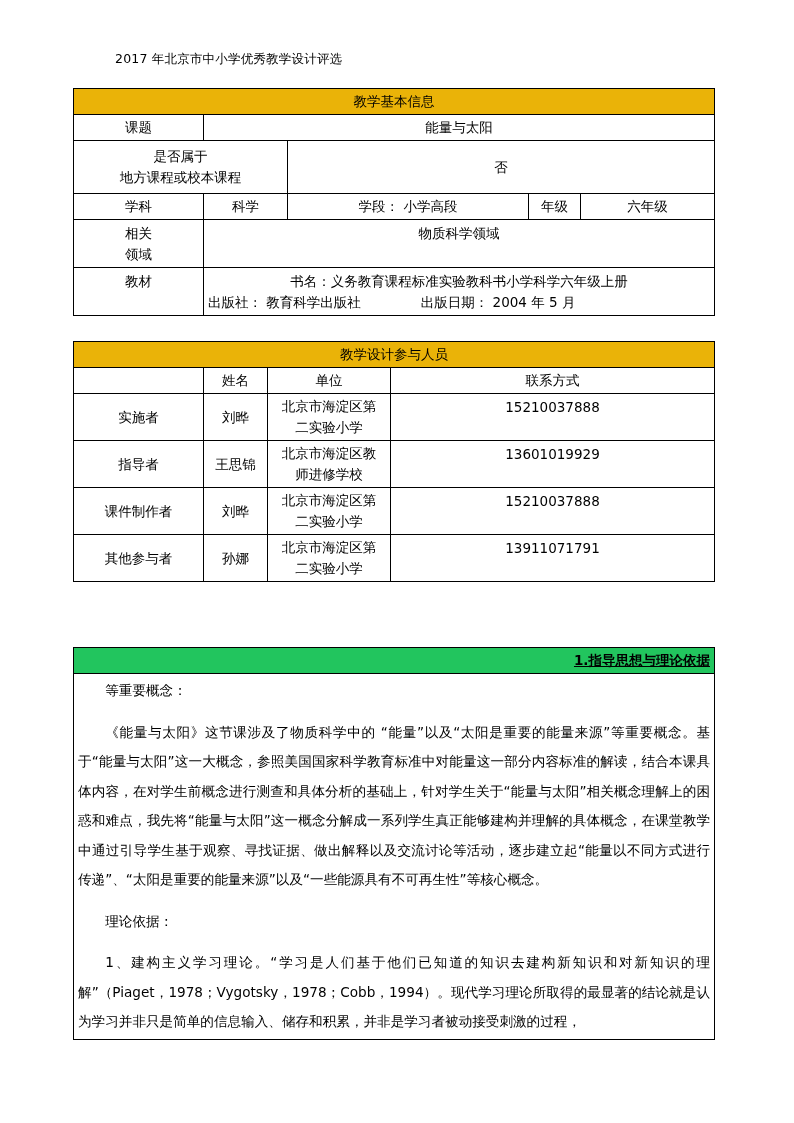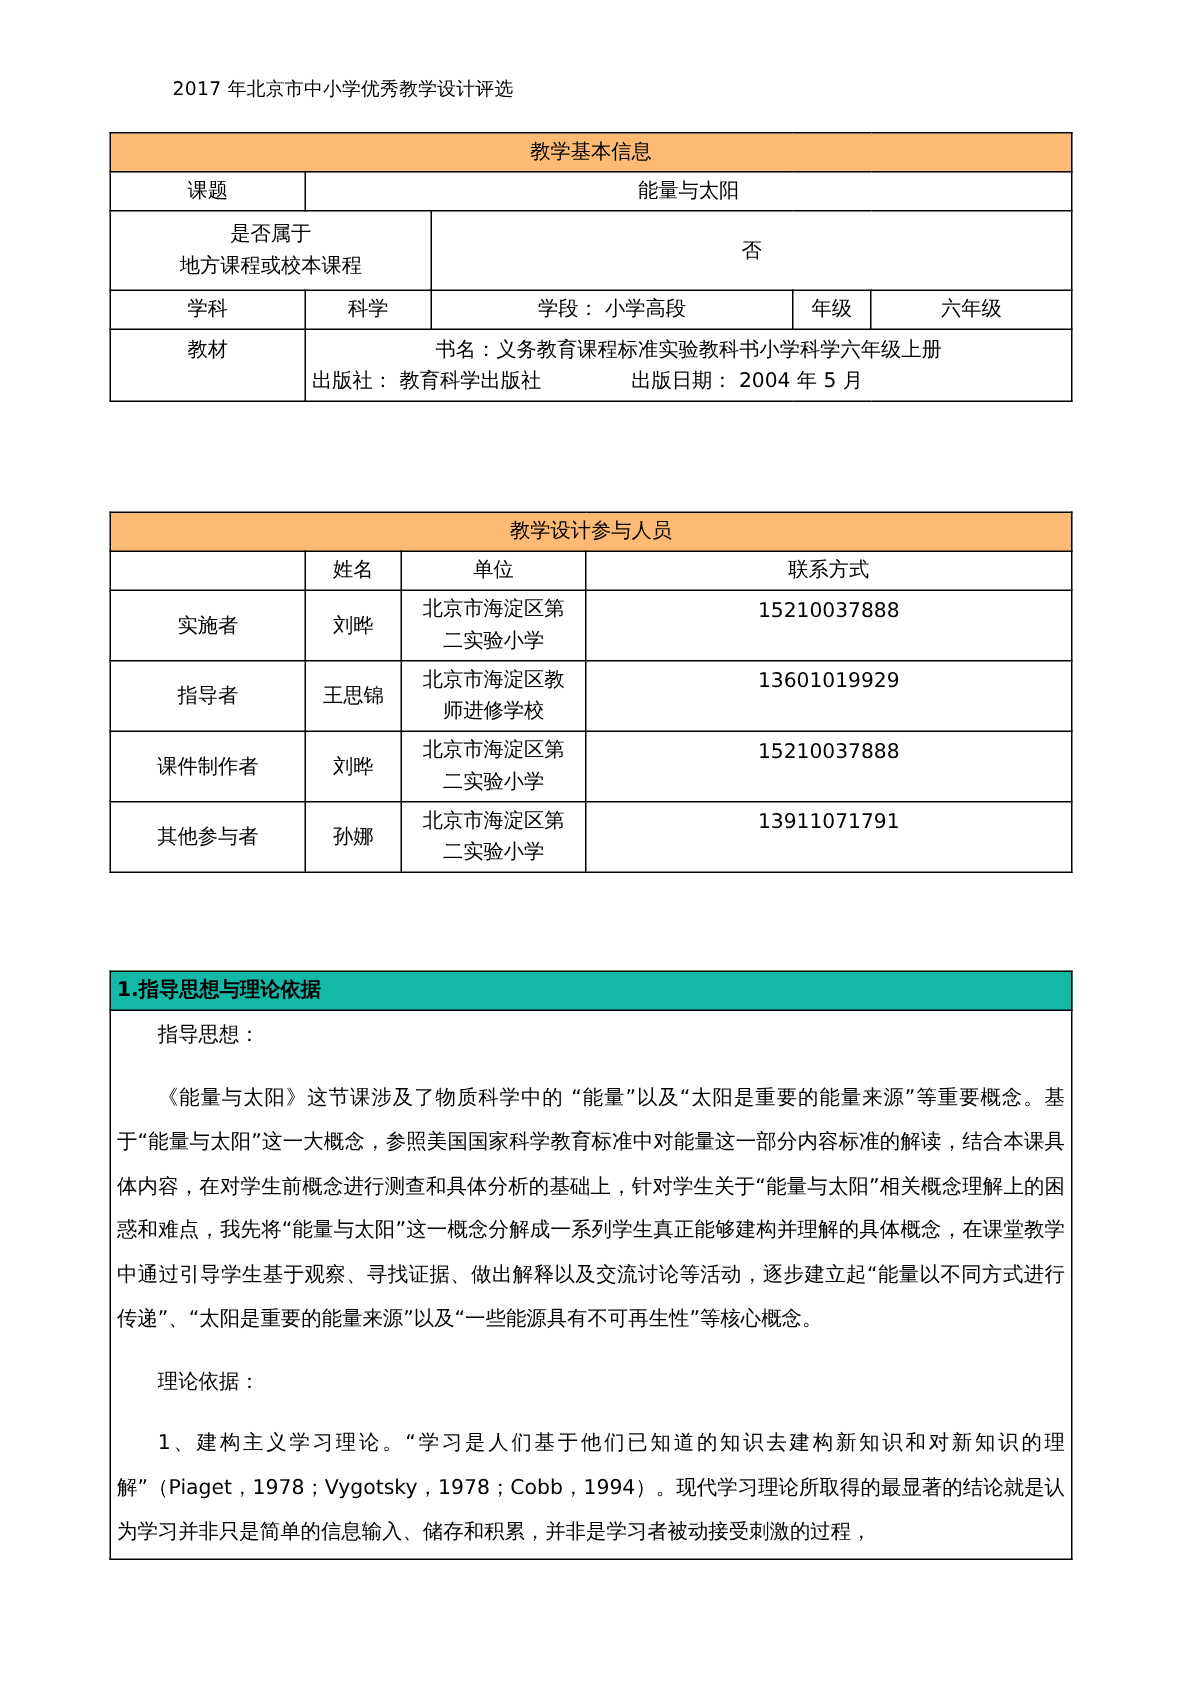--- a/index.html
+++ b/index.html
@@ -42,44 +42,45 @@
     table-layout: fixed;
   }
   .tbl td {
     border: 1px solid #000000;
     font-size: 13.5px;
     line-height: 21px;
     padding: 2px 4px;
     vertical-align: middle;
   }
   .shaded {
-    background: #fdba74;
+    background: #eab308;
     text-align: center;
     font-size: 14px;
     padding-top: 4px;
     padding-bottom: 4px;
   }
   .ctr   { text-align: center; }
   .left  { text-align: center; padding-left: 7px; }
   .two-line { line-height: 20px; }
 
   
   #tbl-basic { top: 88px; }
   
   #tbl-people { top: 341px; }
   
   #tbl-section { top: 647px; }
 
   .sect-head {
-    background: #14b8a6;
-    text-align: left;
+    background: #22c55e;
+    text-align: right;
     font-weight: bold;
     font-size: 15px;
     line-height: 22px;
     padding: 3px 4px;
+    text-decoration: underline;
   }
 
   .body-cell {
     padding: 8px 7px 10px 7px;
     vertical-align: top;
   }
   .para {
     font-size: 13.6px;
     line-height: 29.5px;
     text-align: justify;
@@ -120,20 +121,27 @@
         <td class="ctr" colspan="3" style="height:48px">否</td>
       </tr>
       <tr>
         <td class="ctr">学科</td>
         <td class="left">科学</td>
         <td class="left">学段： 小学高段</td>
         <td class="ctr">年级</td>
         <td class="left">六年级</td>
       </tr>
       <tr>
+        <td class="ctr two-line">
+          <div>相关</div>
+          <div>领域</div>
+        </td>
+        <td class="left" colspan="4" style="vertical-align:top;padding-top:3px;height:42px">物质科学领域</td>
+      </tr>
+      <tr>
         <td class="ctr" style="vertical-align:top;padding-top:3px">教材</td>
         <td class="left" colspan="4" style="vertical-align:top;padding-top:3px">
           <div>书名：义务教育课程标准实验教科书小学科学六年级上册</div>
           <div style="display:flex;">
             <span style="flex:0 0 auto">出版社： 教育科学出版社</span>
             <span style="flex:0 0 auto;margin-left:60px">出版日期： 2004 年 5 月</span>
           </div>
         </td>
       </tr>
     </tbody>
@@ -203,21 +211,21 @@
   <table class="tbl" id="tbl-section">
     <colgroup>
         <col style="width:641px">
       </colgroup>
     <tbody>
       <tr>
         <td class="sect-head">1.指导思想与理论依据</td>
       </tr>
       <tr>
         <td class="body-cell">
-          <p class="para">指导思想：</p>
+          <p class="para">等重要概念：</p>
           <p class="para">《能量与太阳》这节课涉及了物质科学中的 “能量”以及“太阳是重要的能量来源”等重要概念。基于“能量与太阳”这一大概念，参照美国国家科学教育标准中对能量这一部分内容标准的解读，结合本课具体内容，在对学生前概念进行测查和具体分析的基础上，针对学生关于“能量与太阳”相关概念理解上的困惑和难点，我先将“能量与太阳”这一概念分解成一系列学生真正能够建构并理解的具体概念，在课堂教学中通过引导学生基于观察、寻找证据、做出解释以及交流讨论等活动，逐步建立起“能量以不同方式进行传递”、“太阳是重要的能量来源”以及“一些能源具有不可再生性”等核心概念。</p>
           <p class="para">理论依据：</p>
           <p class="para">1、建构主义学习理论。“学习是人们基于他们已知道的知识去建构新知识和对新知识的理解”（Piaget，1978；Vygotsky，1978；Cobb，1994）。现代学习理论所取得的最显著的结论就是认为学习并非只是简单的信息输入、储存和积累，并非是学习者被动接受刺激的过程，</p>
         </td>
       </tr>
     </tbody>
   </table>
 
 </div>
 

